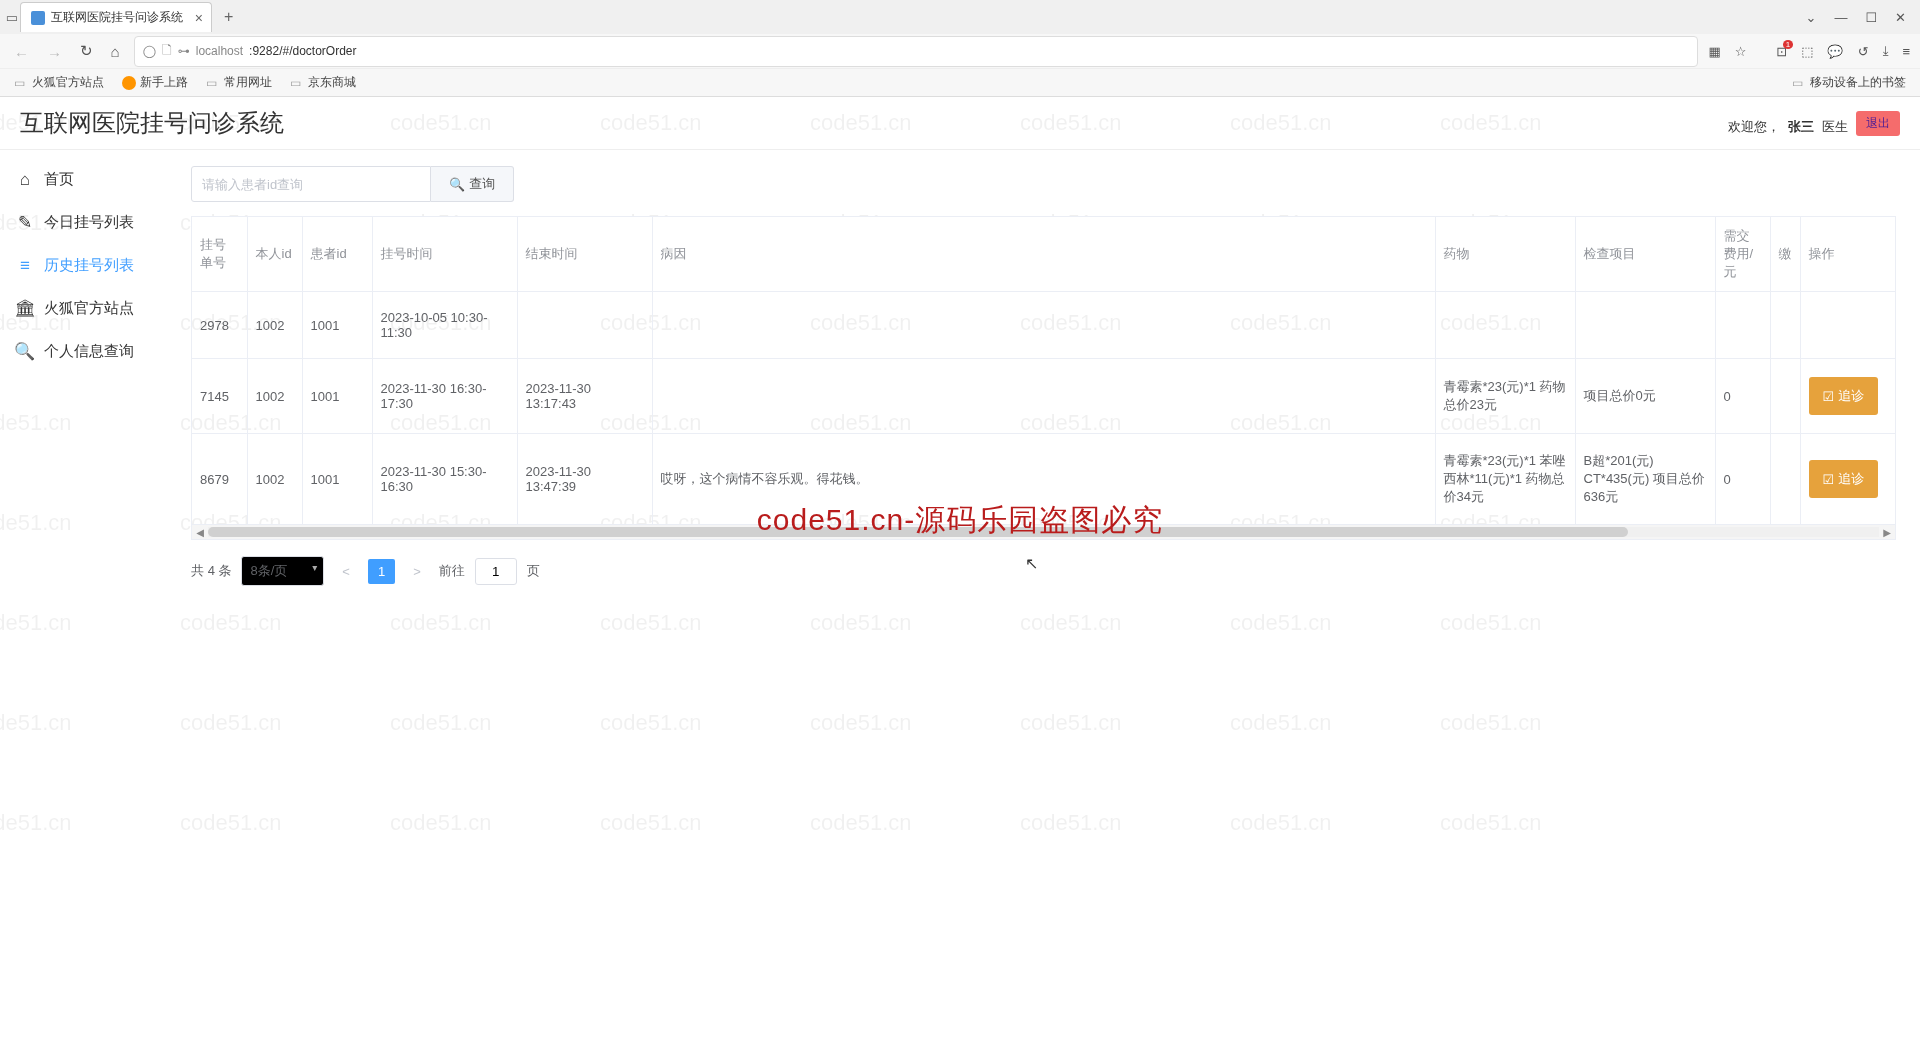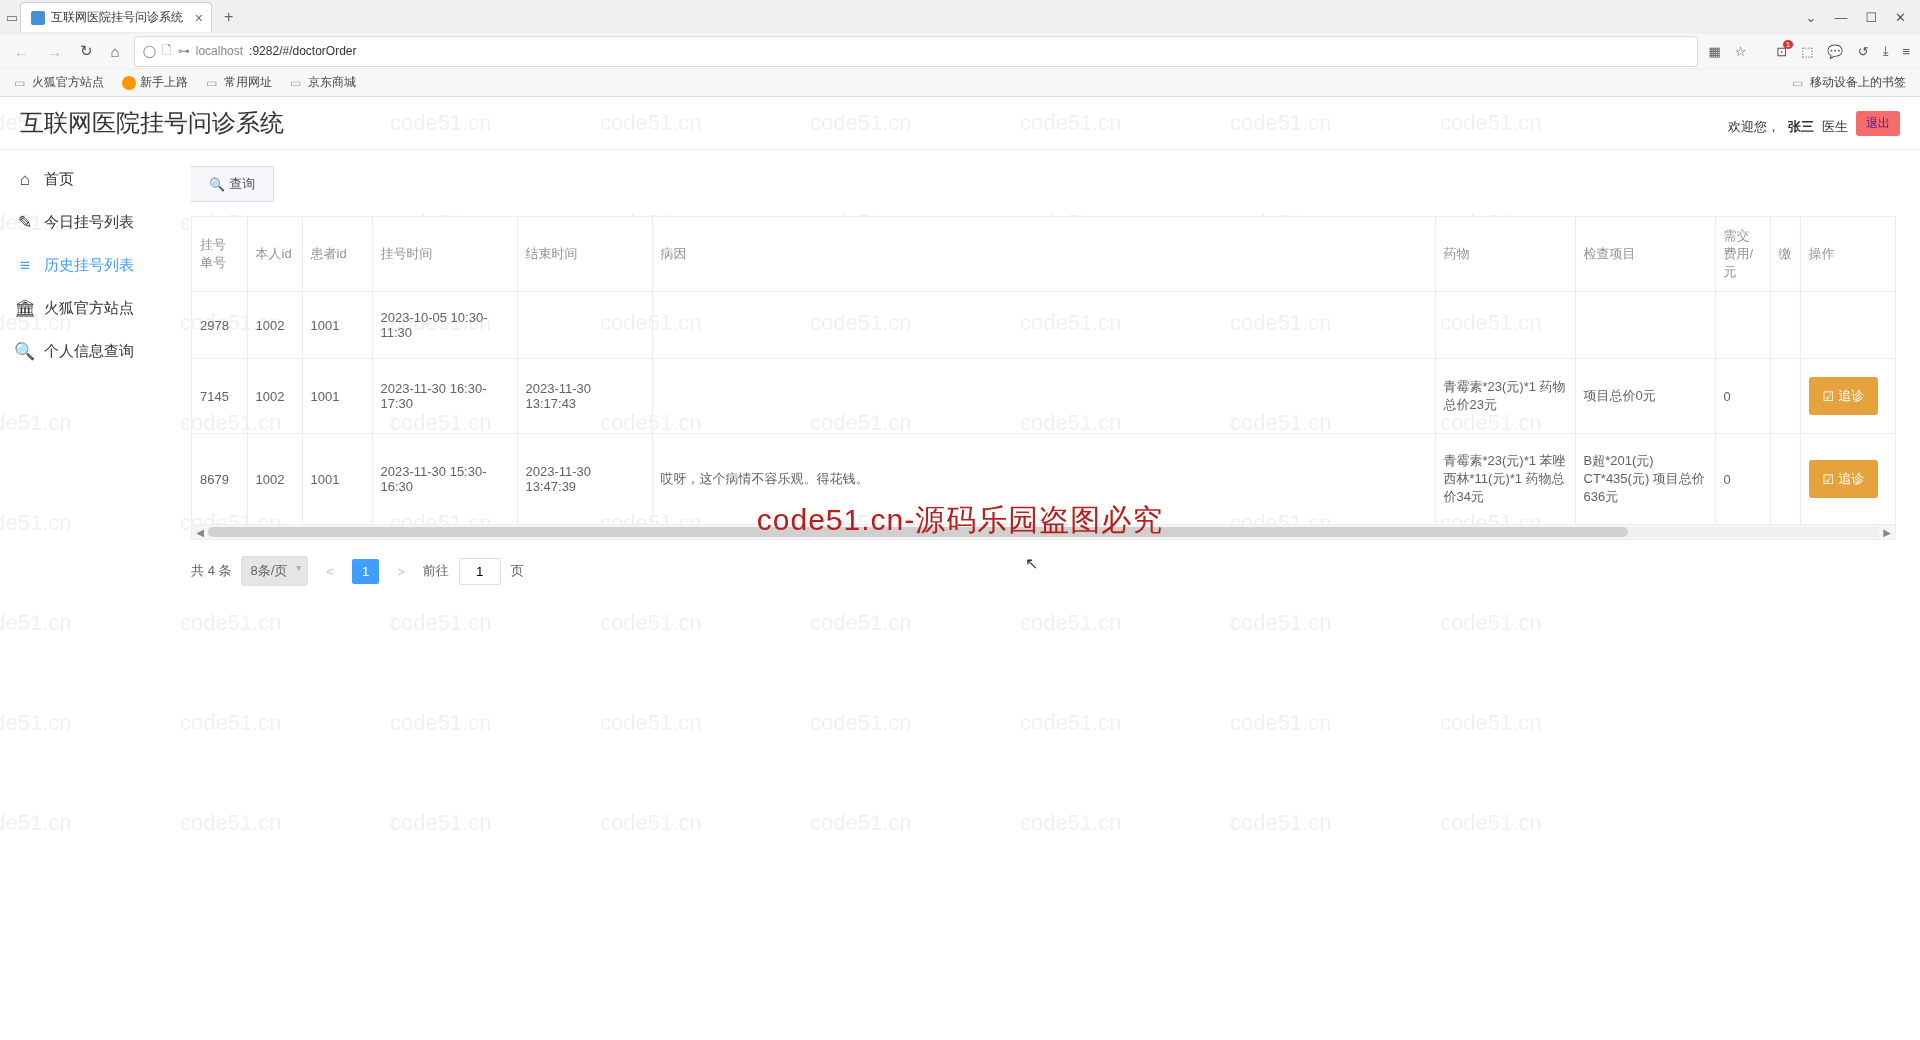--- a/index.html
+++ b/index.html
@@ -63,21 +63,21 @@
     .action-col { background: #fff; }
     .zhuizhen-btn { background: #e6a23c; color: #fff; border: none; padding: 10px 14px; border-radius: 3px; cursor: pointer; display: flex; align-items: center; gap: 4px; font-size: 13px; }
     
     .scrollbar { height: 14px; background: #f5f5f5; display: flex; align-items: center; }
     .scroll-arrow { width: 16px; text-align: center; color: #888; cursor: pointer; font-size: 10px; }
     .scroll-track { flex: 1; height: 10px; background: #f0f0f0; position: relative; }
     .scroll-thumb { position: absolute; left: 0; width: 85%; height: 100%; background: #d0d0d0; border-radius: 5px; }
     
     
     .pagination { display: flex; align-items: center; gap: 10px; padding: 16px 0; font-size: 13px; color: #606266; }
-    .page-size-select { border: 1px solid #dcdfe6; padding: 5px 20px 5px 8px; border-radius: 3px; background: #e5e5e5; position: relative; cursor: pointer; }
+    .page-size-select { border: 1px solid #dcdfe6; padding: 5px 36px 5px 8px; border-radius: 3px; background: #000000; position: relative; cursor: pointer; }
     .page-size-select::after { content: "▾"; position: absolute; right: 6px; color: #aaa; font-size: 10px; }
     .page-nav { padding: 5px 8px; color: #c0c4cc; cursor: pointer; }
     .page-num { background: #409eff; color: #fff; padding: 5px 10px; border-radius: 2px; cursor: pointer; }
     .goto-input { width: 42px; border: 1px solid #dcdfe6; border-radius: 3px; padding: 5px; text-align: center; }
     
     
     .watermark { position: fixed; top: 0; left: 0; width: 100%; height: 100%; pointer-events: none; z-index: -1; overflow: hidden; }
     .wm-text { position: absolute; color: rgba(0,0,0,0.06); font-size: 22px; white-space: nowrap; }
     .center-wm { position: fixed; top: 50%; left: 50%; transform: translate(-50%, -50%); color: #b91c1c; font-size: 30px; font-weight: normal; pointer-events: none; letter-spacing: 1px; z-index: 5; }
     
@@ -250,20 +250,21 @@
         <span>火狐官方站点</span>
       </div>
       <div class="sidebar-item">
         <span class="sidebar-icon">🔍</span>
         <span>个人信息查询</span>
       </div>
     </div>
 
     <div class="content">
       <div class="search-bar">
+        <input class="search-input" placeholder="请输入患者id查询" style="">
         <button class="search-btn">
           <span>🔍</span>
           <span>查询</span>
         </button>
       </div>
 
       <div class="table-wrap">
         <table class="data-table">
           <thead>
             <tr>

